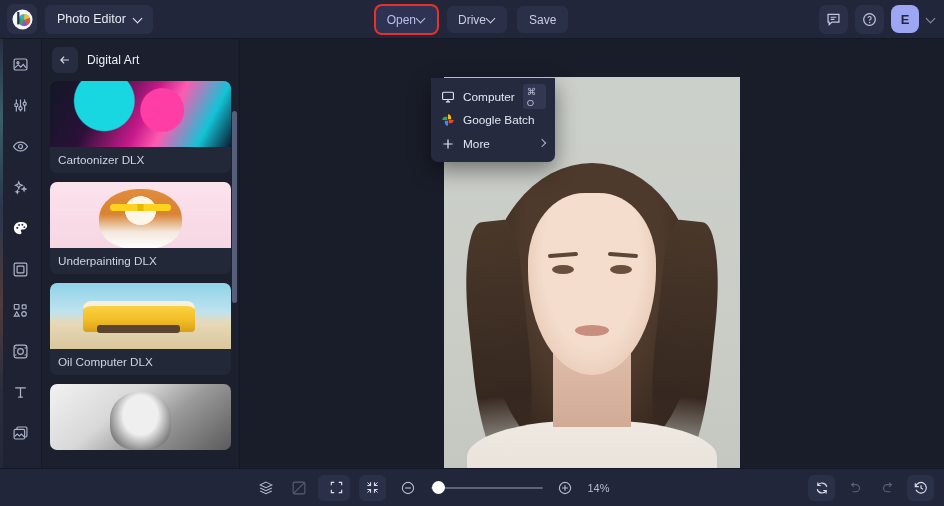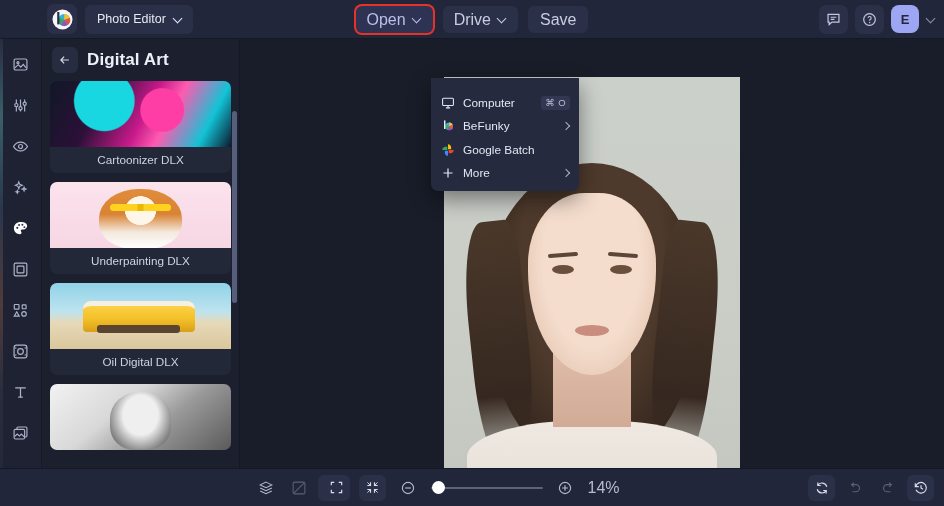--- a/index.html
+++ b/index.html
@@ -11,21 +11,21 @@
     -webkit-font-smoothing: antialiased;
   }
   .app { position: relative; width: 944px; height: 506px; display: flex; flex-direction: column; }
 
   
   .header {
     height: 39px; min-height: 39px; background: #21263a;
     display: flex; align-items: center; position: relative; z-index: 40;
     border-bottom: 1px solid #151925;
   }
-  .hdr-left { display: flex; align-items: center; padding-left: 7px; gap: 8px; margin-left: 40px; }
+  .hdr-left { display: flex; align-items: center; padding-left: 7px; gap: 8px; }
   .logo-btn {
     width: 30px; height: 30px; border-radius: 7px; background: #2b3048;
     display: flex; align-items: center; justify-content: center;
   }
   .product-select {
     height: 29px; padding: 0 10px 0 12px; border-radius: 6px; background: #2b3049;
     display: flex; align-items: center; gap: 8px; color: #e7e9f2; font-size: 12.5px;
   }
   .chev { width: 9px; height: 9px; display: inline-block; position: relative; }
   .chev::after {
@@ -34,22 +34,22 @@
     transform: rotate(45deg);
   }
   .hdr-center {
     position: absolute; left: 0; right: 0; top: 0; height: 39px;
     display: flex; align-items: center; justify-content: center; gap: 10px;
     pointer-events: none;
   }
   .hdr-center > * { pointer-events: auto; }
   .act-btn {
     height: 27px; padding: 0 11px; border-radius: 6px; background: #2b3049;
-    display: flex; align-items: center; gap: 7px;
-    color: #c9cde0; font-size: 16px; border: none;
+    display: flex; align-items: center; gap: 1px;
+    color: #c9cde0; font-size: 12px; border: none;
     font-family: "Liberation Sans", sans-serif;
   }
   .act-btn.open-btn {
     color: #b9c0e8; background: #2e3253;
     box-shadow: 0 0 0 2px #e5332a; position: relative;
   }
   .act-btn.batch-btn { padding: 0 12px; }
   .hdr-right {
     margin-left: auto; display: flex; align-items: center; gap: 7px; padding-right: 8px;
   }
@@ -89,25 +89,25 @@
   .panel {
     width: 198px; min-width: 198px; background: #1b1f2e;
     display: flex; flex-direction: column; position: relative;
     border-right: 1px solid #141824;
   }
   .panel-head { height: 42px; display: flex; align-items: center; gap: 9px; padding: 0 10px; }
   .back-btn {
     width: 26px; height: 26px; border-radius: 6px; background: #272c40;
     display: flex; align-items: center; justify-content: center; color: #d5d9e8;
   }
-  .panel-title { color: #eef0f7; font-size: 17px; font-weight: bold; letter-spacing: .1px; }
+  .panel-title { color: #eef0f7; font-size: 12px; font-weight: normal; letter-spacing: .1px; }
   .panel-list {
     flex: 1; overflow: hidden; padding: 0 8px; position: relative;
   }
-  .eff-card { margin-bottom: 9px; border-radius: 7px; overflow: hidden; background: #232839; text-align: center; }
+  .eff-card { margin-bottom: 9px; border-radius: 7px; overflow: hidden; background: #232839; }
   .eff-thumb { height: 66px; width: 100%; position: relative; overflow: hidden; }
   .eff-label { color: #ced3e4; font-size: 11.7px; padding: 6px 8px 7px; }
   .scrollbar {
     position: absolute; right: 2px; top: 30px; width: 5px; height: 192px;
     background: #575e7c; border-radius: 3px;
   }
 
   
   .t-cartoon {
     background:
@@ -199,23 +199,23 @@
   .ph-brow { position: absolute; width: 30px; height: 4px; background: #5d4635; border-radius: 3px; }
   .ph-brow.l { left: 50%; margin-left: -44px; top: 176px; transform: rotate(-4deg); }
   .ph-brow.r { left: 50%; margin-left: 16px; top: 176px; transform: rotate(4deg); }
   .ph-lips {
     position: absolute; left: 50%; margin-left: -17px; top: 248px;
     width: 34px; height: 11px; background: #c98d7f; border-radius: 50%;
   }
 
   
   .menu {
-    position: absolute; left: 431px; top: 39px; width: 148px;
+    position: absolute; left: 431px; top: 39px; width: 124px;
     background: #252a3e; border-radius: 0 0 7px 7px;
-    box-shadow: 0 8px 22px rgba(0,0,0,.45); padding: 13px 0 6px; z-index: 60;
+    box-shadow: 0 8px 22px rgba(0,0,0,.45); padding: 7px 0 6px; z-index: 60;
   }
   .menu-item {
     height: 23.5px; display: flex; align-items: center; gap: 8px; padding: 0 9px;
     color: #e3e6f2; font-size: 11.8px; position: relative;
   }
   .mi-icon { width: 15px; height: 15px; display: flex; align-items: center; justify-content: center; flex-shrink: 0; }
   .mi-label { white-space: nowrap; }
   .shortcut {
     margin-left: auto; background: #323752; color: #b9bed4;
     font-size: 9.5px; padding: 1.5px 4px; border-radius: 3px; letter-spacing: .4px;
@@ -246,21 +246,21 @@
     position: absolute; left: 0; right: 0; display: flex; align-items: center;
     justify-content: center; gap: 9px; pointer-events: none;
   }
   .ft-center > * { pointer-events: auto; }
   .zoom-slider { width: 112px; height: 14px; position: relative; display: flex; align-items: center; }
   .zs-track { position: absolute; left: 0; right: 0; height: 2px; background: #5d6378; border-radius: 2px; }
   .zs-knob {
     position: absolute; left: 0px; width: 13px; height: 13px; border-radius: 50%;
     background: #fff; border: 2px solid #fff; box-sizing: border-box;
   }
-  .zoom-val { color: #b7bcd0; font-size: 16px; width: 34px; }
+  .zoom-val { color: #b7bcd0; font-size: 11px; width: 34px; }
   .ft-right { margin-left: auto; display: flex; align-items: center; gap: 6px; padding-right: 10px; }
   svg { display: block; }
 </style>
 </head>
 <body>
 
 <div class="app">
 
   <div class="header">
     <div class="hdr-left">
@@ -404,21 +404,21 @@
         <div class="eff-card">
           <div class="eff-thumb t-cartoon"></div>
           <div class="eff-label">Cartoonizer DLX</div>
         </div>
         <div class="eff-card">
           <div class="eff-thumb t-under"></div>
           <div class="eff-label">Underpainting DLX</div>
         </div>
         <div class="eff-card">
           <div class="eff-thumb t-oil"></div>
-          <div class="eff-label">Oil Digital DLX</div>
+          <div class="eff-label">Oil Computer DLX</div>
         </div>
         <div class="eff-card">
           <div class="eff-thumb t-novel"></div>
         </div>
 
         <div class="scrollbar"></div>
       </div>
     </div>
 
     <div class="canvas">
@@ -443,34 +443,20 @@
             <rect x="1.8" y="2.6" width="12.4" height="8.2" rx="1.2"></rect>
             <path d="M5.6 13.6h4.8M8 10.8v2.8"></path>
           </svg>
         </span>
         <span class="mi-label">Computer</span>
         <span class="shortcut">⌘ O</span>
       </div>
       <div class="menu-item">
         <span class="mi-icon">
           <svg width="14" height="14" viewBox="0 0 16 16">
-            <circle cx="9.3" cy="8.4" r="4.4" fill="#2fb3d6"></circle>
-            <path d="M9.3 4a4.4 4.4 0 0 1 4.1 2.8L9.3 8.4z" fill="#f2c230"></path>
-            <path d="M13.4 6.8a4.4 4.4 0 0 1-1.4 5.1L9.3 8.4z" fill="#e8533a"></path>
-            <path d="M12 11.9a4.4 4.4 0 0 1-5.3 0L9.3 8.4z" fill="#8e53c4"></path>
-            <path d="M6.7 11.9a4.4 4.4 0 0 1-1.5-5.1L9.3 8.4z" fill="#3ea84e"></path>
-            <path d="M3.4 1.6h1.7v9.8H3.4z" fill="#e8eaf4"></path>
-          </svg>
-        </span>
-        <span class="mi-label">BeFunky</span>
-        <span class="mi-chev"></span>
-      </div>
-      <div class="menu-item">
-        <span class="mi-icon">
-          <svg width="14" height="14" viewBox="0 0 16 16">
             <path d="M8 1.4c2 0 3.6 1.6 3.6 3.6v2.2H8z" fill="#fbbc04"></path>
             <path d="M14.6 8c0 2-1.6 3.6-3.6 3.6H8.8V8z" fill="#ea4335"></path>
             <path d="M8 14.6c-2 0-3.6-1.6-3.6-3.6V8.8H8z" fill="#4285f4"></path>
             <path d="M1.4 8c0-2 1.6-3.6 3.6-3.6h2.2V8z" fill="#34a853"></path>
           </svg>
         </span>
         <span class="mi-label">Google Batch</span>
       </div>
       <div class="menu-item">
         <span class="mi-icon">

